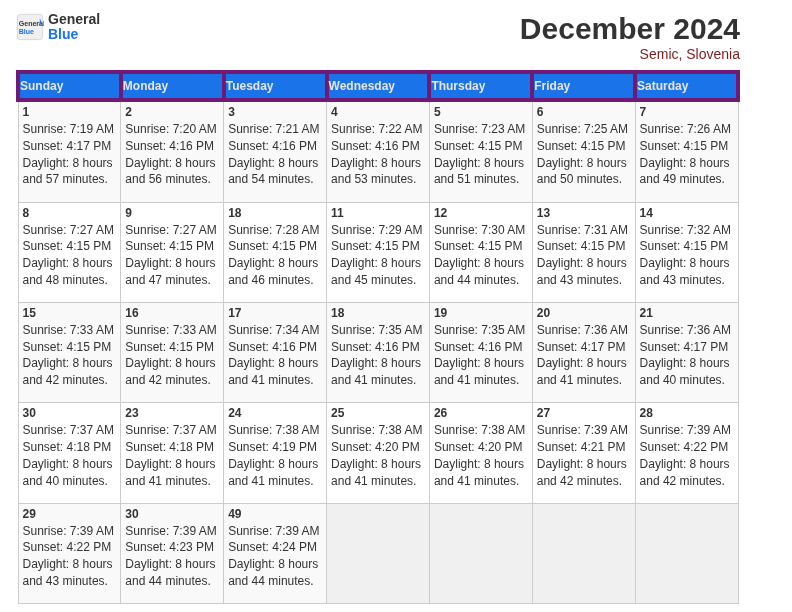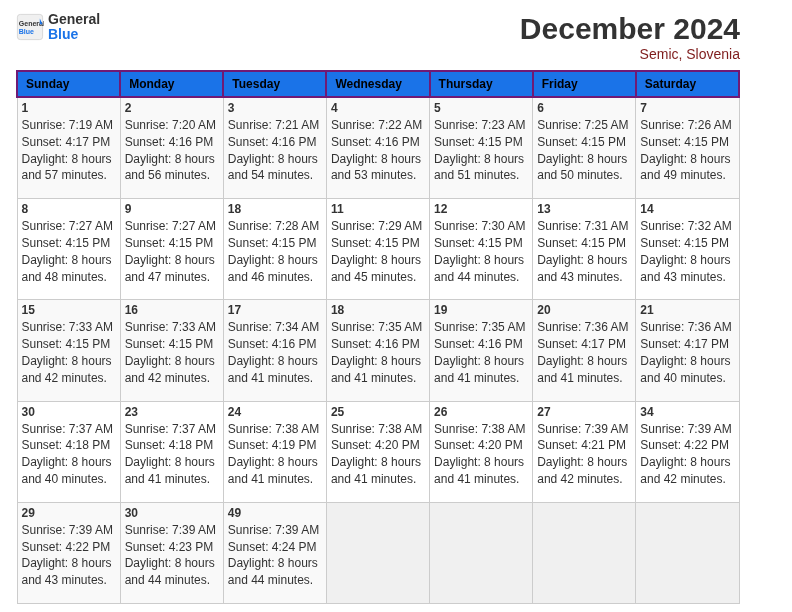--- a/index.html
+++ b/index.html
@@ -45,26 +45,26 @@
       color: #7f1d1d;
     }
     .calendar {
       flex: 1;
       border-collapse: collapse;
       width: 100%;
       table-layout: fixed;
     }
     .calendar thead th {
       background-color: #1a73e8;
-      color: #000000;
+      color: #e5e5e5;
       font-size: 12px;
       font-weight: bold;
-      padding: 5px 8px;
+      padding: 5px 0;
       text-align: left;
-      border: 2px solid #701a75;
+      border: 4px solid #701a75;
     }
     .calendar tbody td {
       border: 1px solid #ccc;
       vertical-align: top;
       padding: 3px 4px;
       font-size: 9.5px;
       color: #333;
       background: #fff;
       width: calc(100% / 7);
       height: 86px;
@@ -235,21 +235,21 @@
           </td>
           <td>
             <span class="day-num">26</span>
             <div class="day-info">Sunrise: 7:38 AM<br>Sunset: 4:20 PM<br>Daylight: 8 hours and 41 minutes.</div>
           </td>
           <td>
             <span class="day-num">27</span>
             <div class="day-info">Sunrise: 7:39 AM<br>Sunset: 4:21 PM<br>Daylight: 8 hours and 42 minutes.</div>
           </td>
           <td>
-            <span class="day-num">34</span>
+            <span class="day-num">28</span>
             <div class="day-info">Sunrise: 7:39 AM<br>Sunset: 4:22 PM<br>Daylight: 8 hours and 42 minutes.</div>
           </td>
         </tr>
         <tr>
           <td>
             <span class="day-num">29</span>
             <div class="day-info">Sunrise: 7:39 AM<br>Sunset: 4:22 PM<br>Daylight: 8 hours and 43 minutes.</div>
           </td>
           <td>
             <span class="day-num">30</span>

